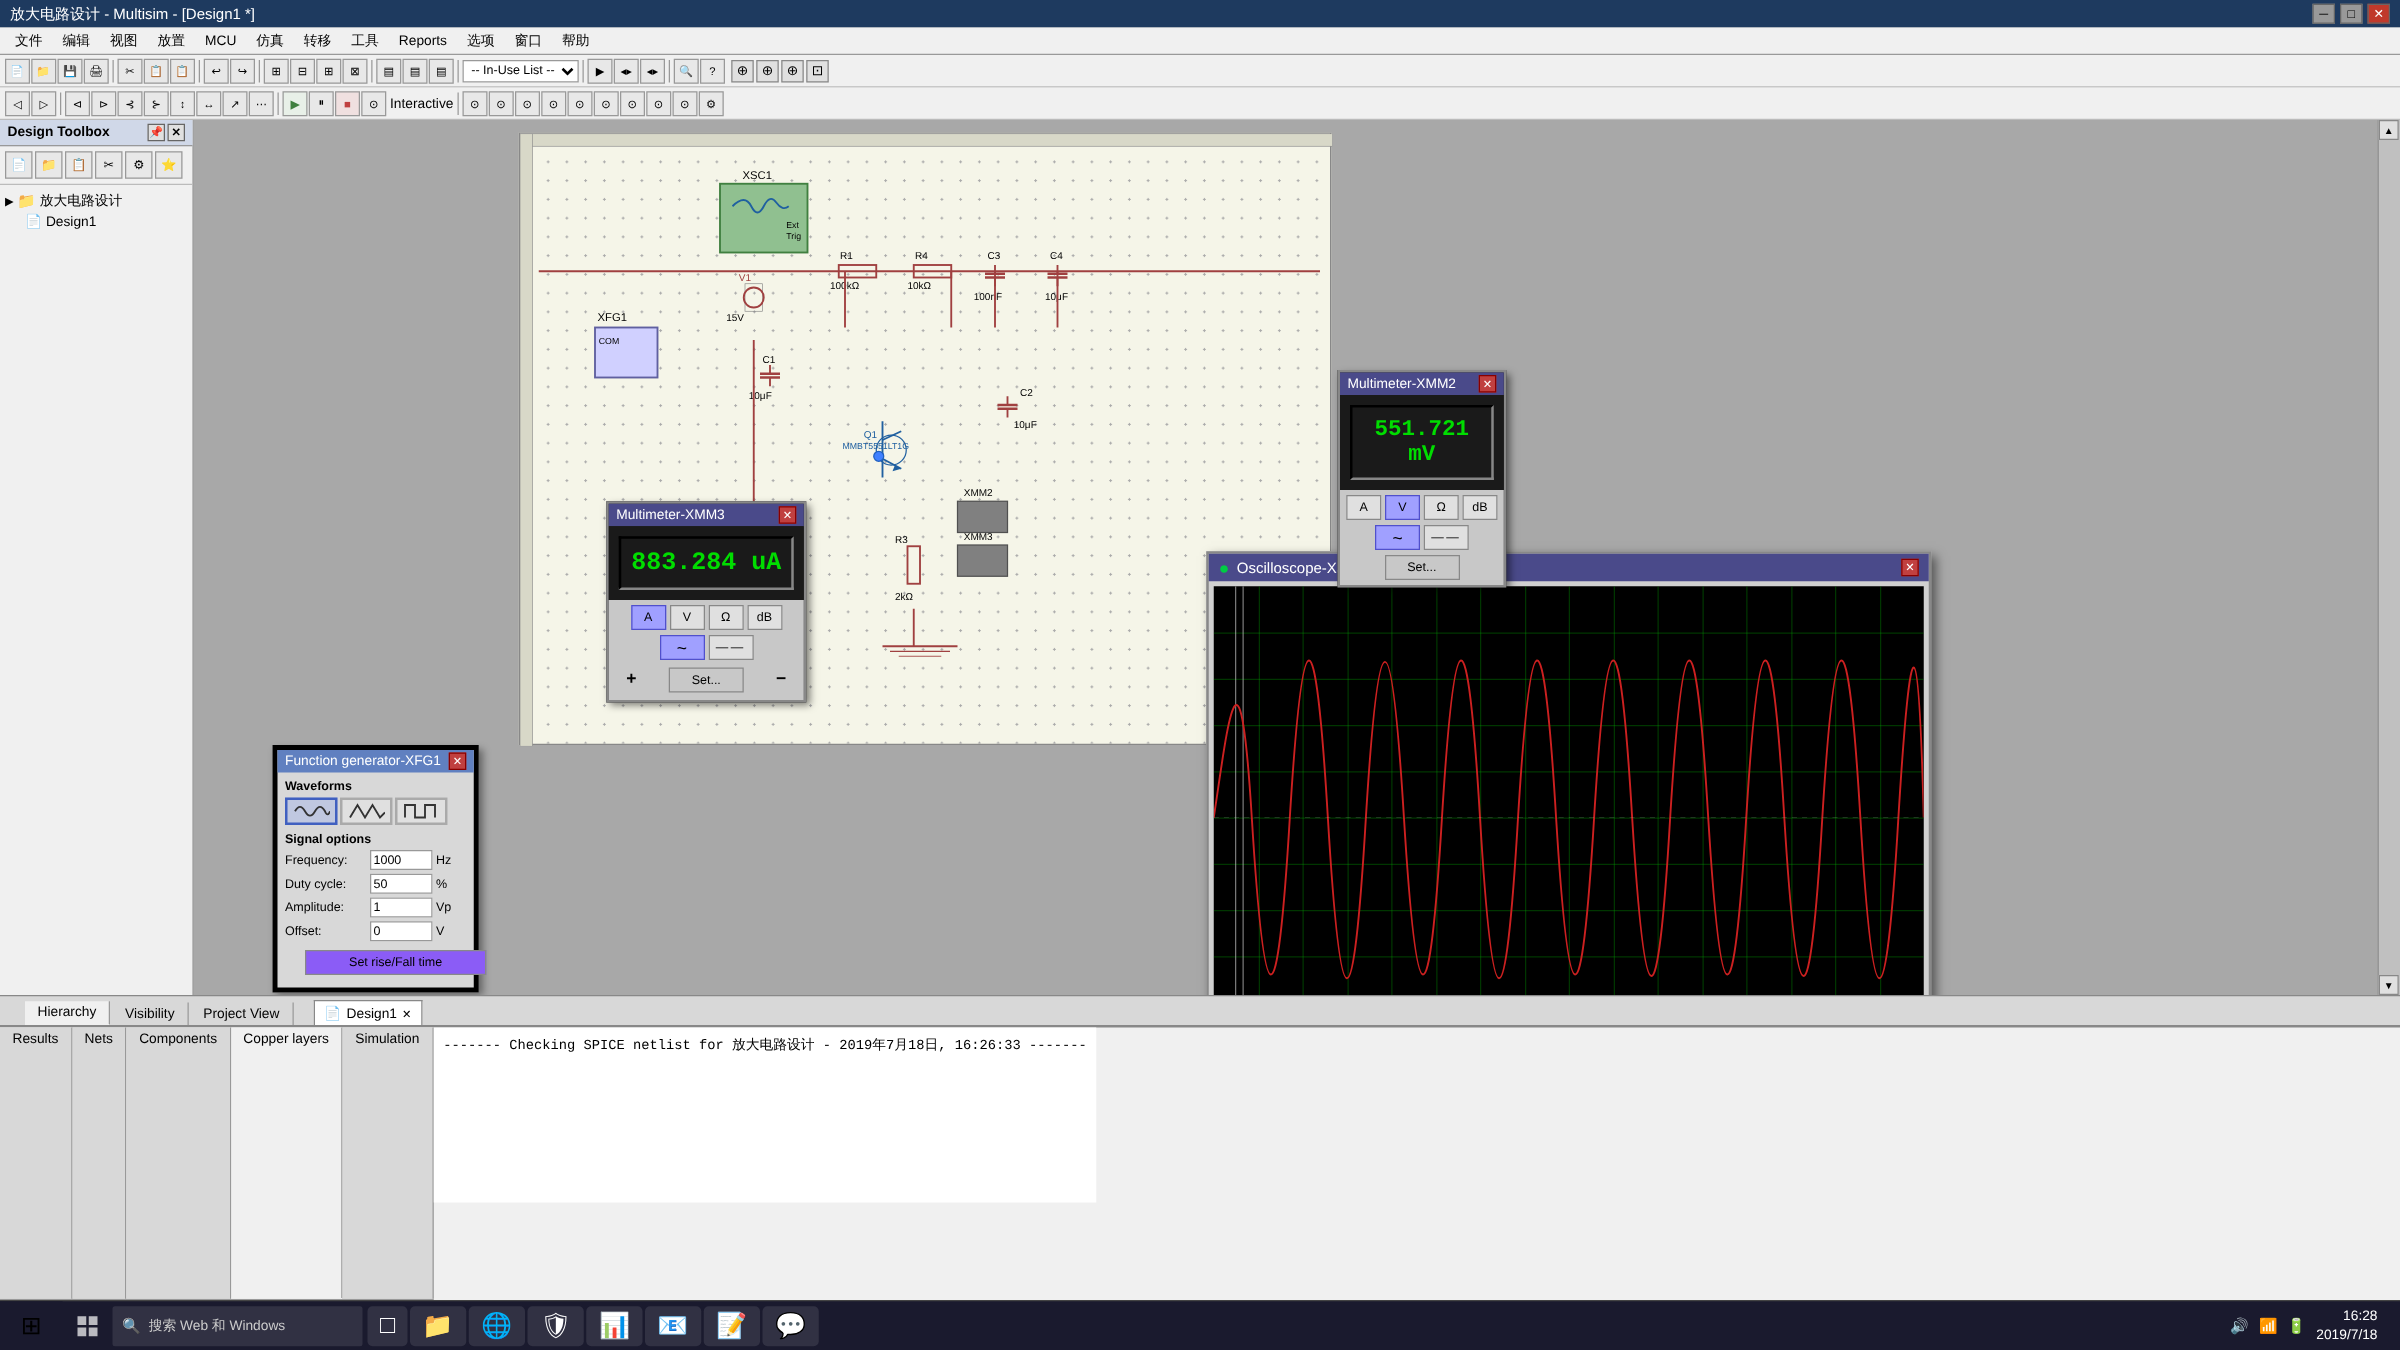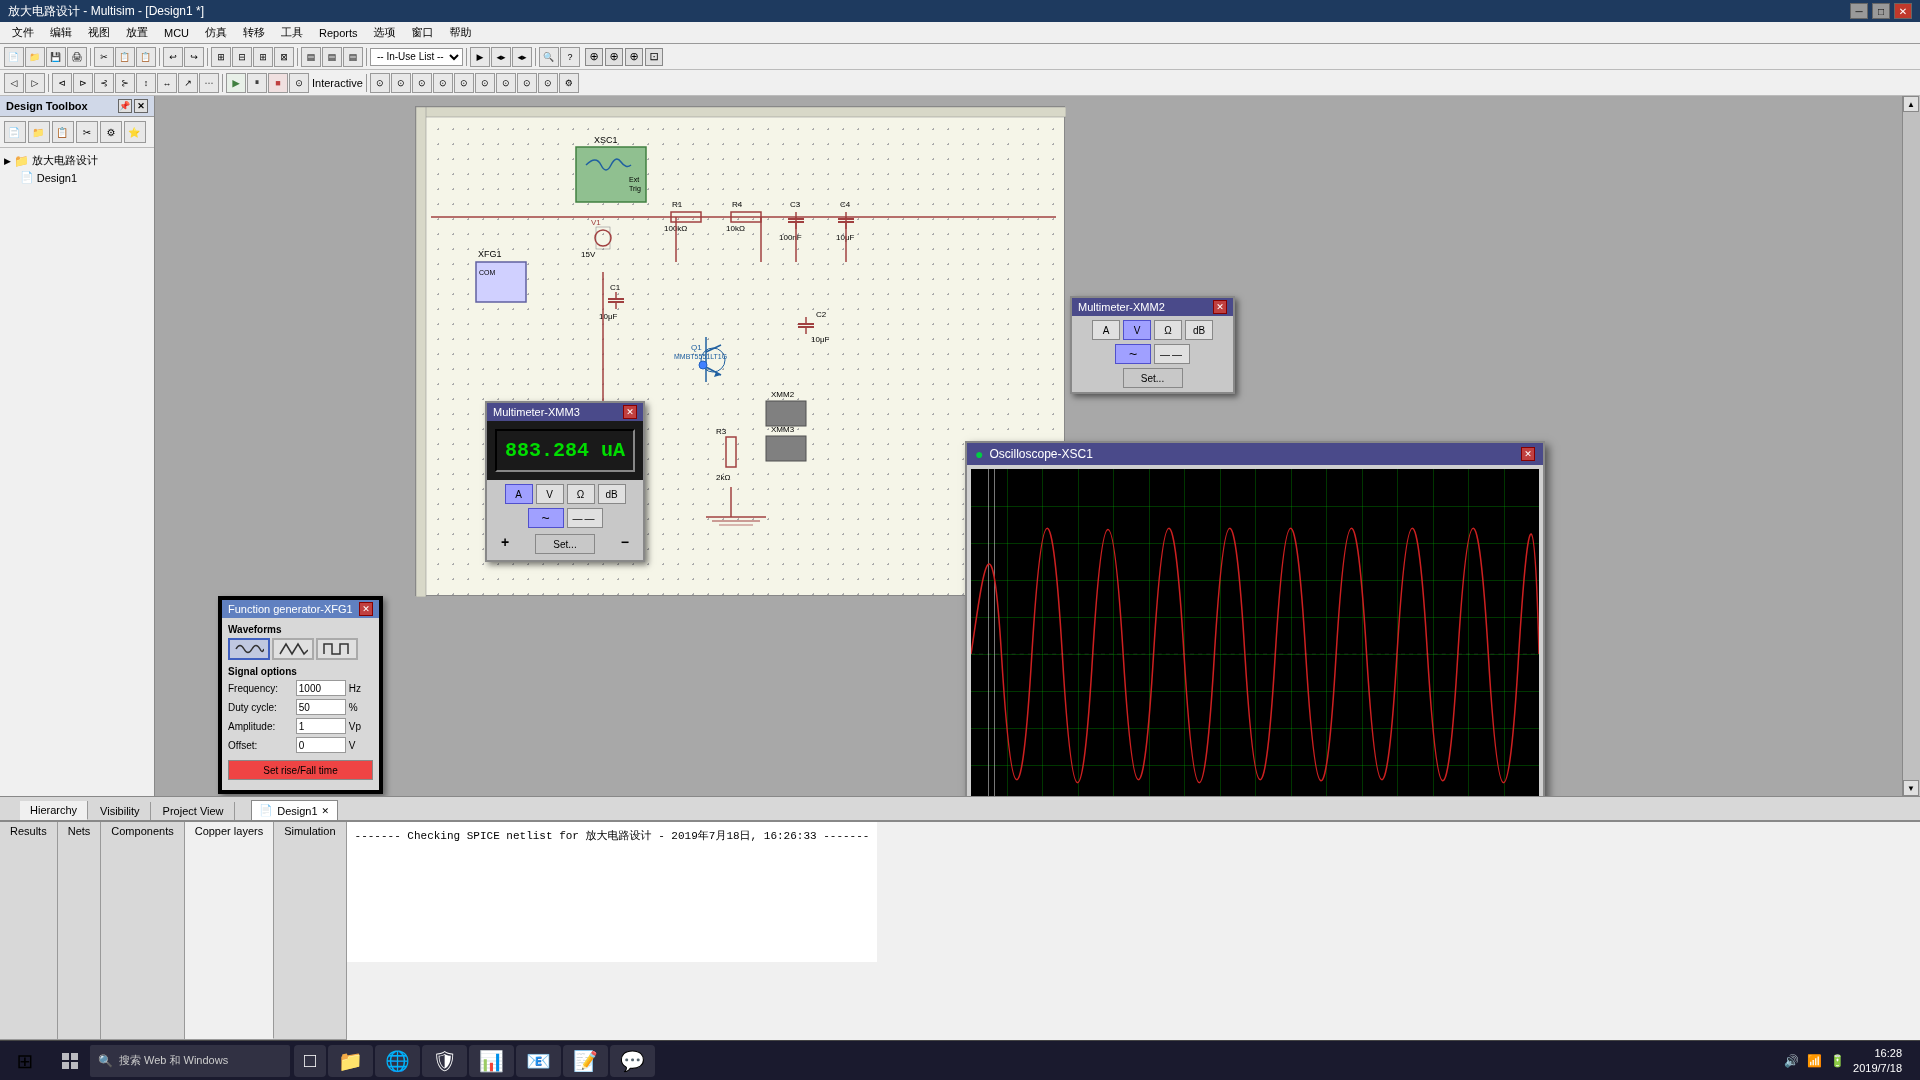--- a/index.html
+++ b/index.html
@@ -158,25 +158,25 @@
       height: 16px;
       border: 1px solid #999;
       background: #fff;
       font-size: 10px;
       padding: 0 2px;
     }
     .param-unit { margin-left: 3px; width: 25px; font-size: 10px; }
     .set-btn {
       width: 100%;
       height: 20px;
-      background: #ef4444;
+      background: #8b5cf6;
       border: 1px solid #888;
       cursor: pointer;
       font-size: 10px;
-      margin: 4px 0;
+      margin: 4px 16px;
     }
 
     
     .multimeter-panel {
       position: absolute;
       width: 160px;
       background: #1a1a1a;
       border: 2px solid #888;
       box-shadow: 3px 3px 6px rgba(0,0,0,0.5);
       z-index: 20;
@@ -748,24 +748,27 @@
             <button class="mm-wave-btn" style="font-size:10px; letter-spacing:2px;">——</button>
           </div>
           <div class="mm-plus-minus">
             <span>+</span>
             <button class="mm-set-btn">Set...</button>
             <span>−</span>
           </div>
         </div>
       </div>
 
-      <div class="multimeter-panel" id="mm2" style="width:165px;">
+      <div class="multimeter-panel" id="mm2" style="width:135px;">
         <div class="mm-title-bar">
           <span>Multimeter-XMM2</span>
           <div class="panel-close">✕</div>
+        </div>
+        <div style="background:#1a1a1a; padding:4px;">
+          <div class="mm-display" style="font-size:18px;">551.721 mV</div>
         </div>
         <div class="mm-body">
           <div class="mm-btns-row">
             <button class="mm-btn">A</button>
             <button class="mm-btn active">V</button>
             <button class="mm-btn">Ω</button>
             <button class="mm-btn">dB</button>
           </div>
           <div class="mm-wave-row">
             <button class="mm-wave-btn active">~</button>

